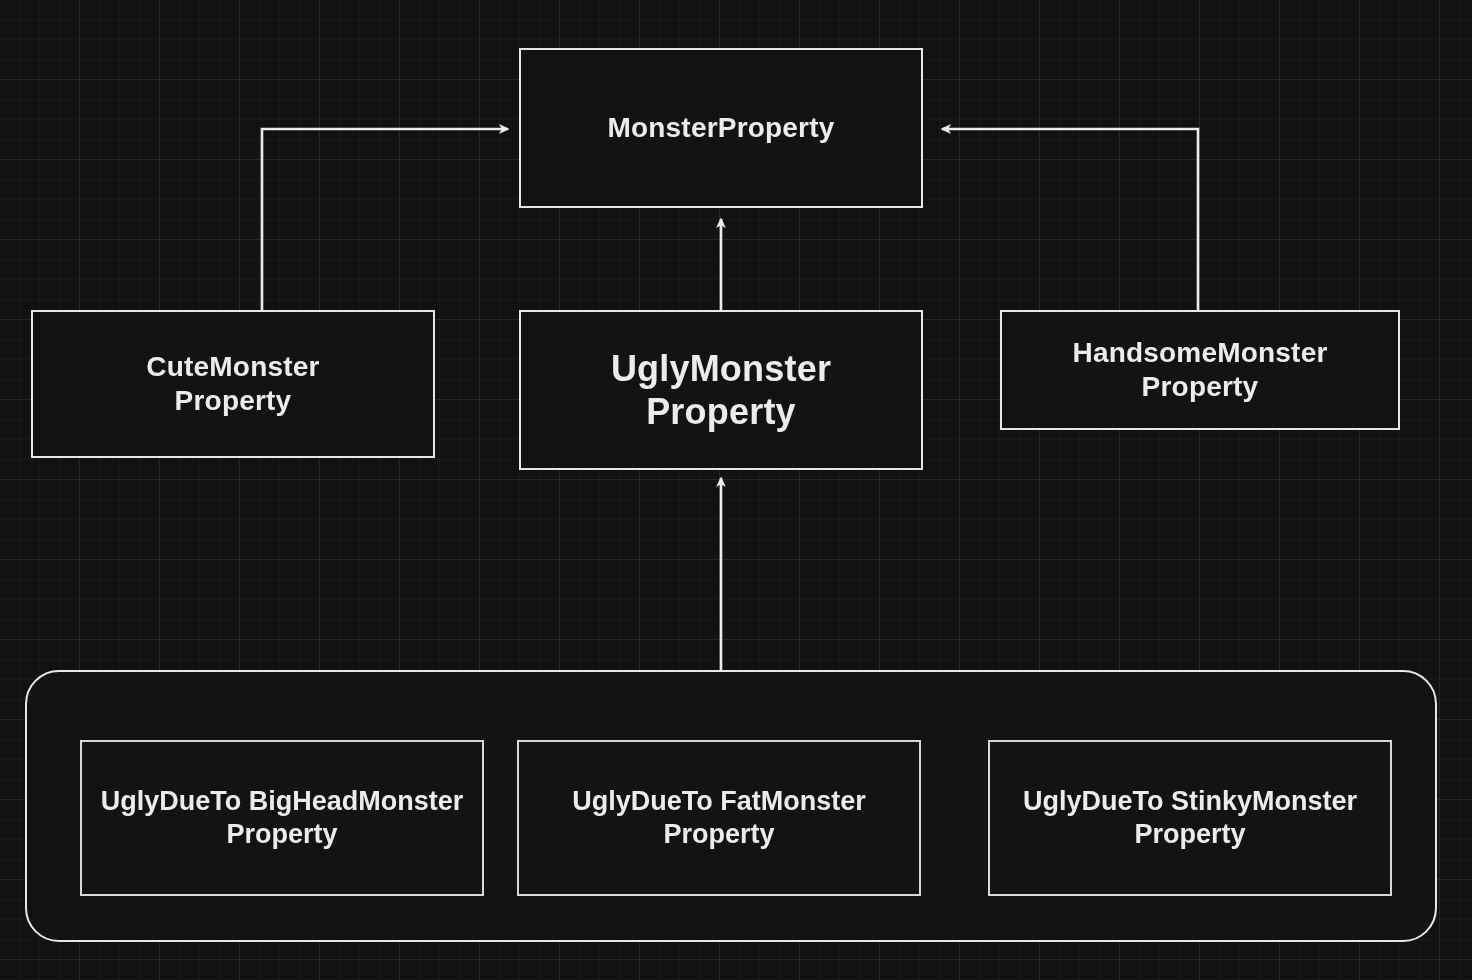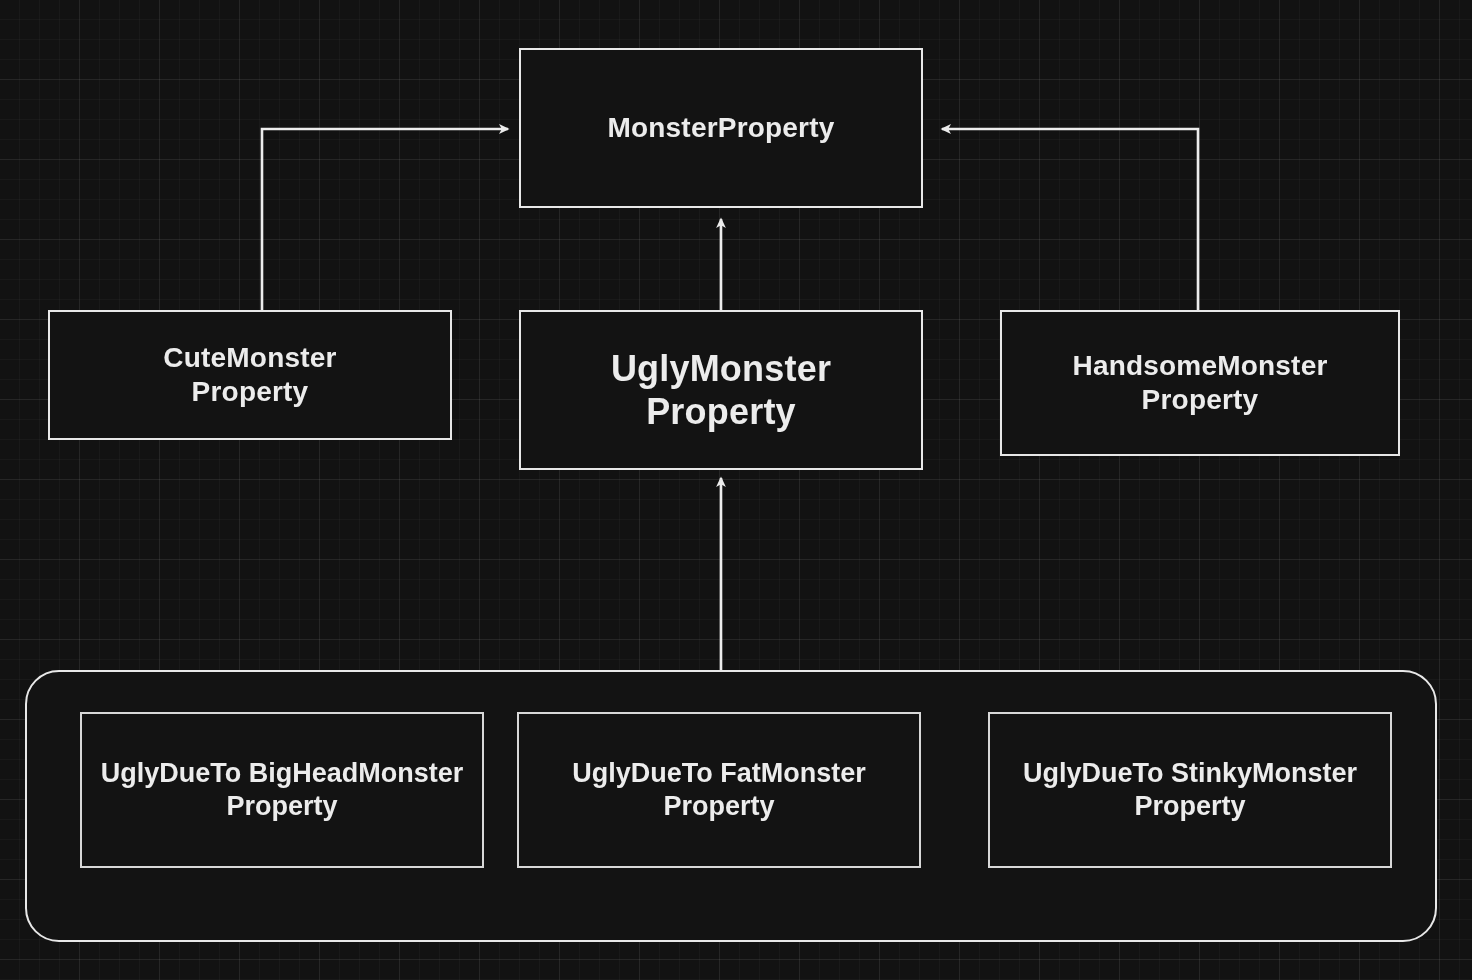--- a/index.html
+++ b/index.html
@@ -48,29 +48,29 @@
     padding: 0 8px;
   }
   
   #node-monster {
     left: 519px; top: 48px; width: 404px; height: 160px;
     font-size: 28px;
     align-items: center;
   }
   
   #node-cute {
-    left: 48px; top: 310px; width: 404px; height: 130px;
+    left: 31px; top: 310px; width: 404px; height: 148px;
     font-size: 28px;
   }
   #node-ugly {
     left: 519px; top: 310px; width: 404px; height: 160px;
     font-size: 36px;
   }
   #node-handsome {
-    left: 1000px; top: 310px; width: 400px; height: 146px;
+    left: 1000px; top: 310px; width: 400px; height: 120px;
     font-size: 28px;
   }
   
   #group-ugly-subtypes {
     position: absolute;
     left: 25px; top: 670px; width: 1412px; height: 272px;
     box-sizing: border-box;
     background: #131313;
     border: 2px solid #e8e8e8;
     border-radius: 34px;
@@ -81,21 +81,21 @@
     background: #131313;
     border: 2px solid #d8d8d8;
     display: flex;
     align-items: center;
     justify-content: center;
     text-align: center;
     color: #ececec;
     font-weight: bold;
     font-size: 27px;
     line-height: 1.22;
-    top: 40px;
+    top: 68px;
     height: 156px;
   }
   #subnode-bighead { left: 53px; width: 404px; }
   #subnode-fat     { left: 490px; width: 404px; }
   #subnode-stinky  { left: 933px; width: 404px; margin-left: 28px; }
 </style>
 </head>
 <body>
 
 <div id="canvas">

